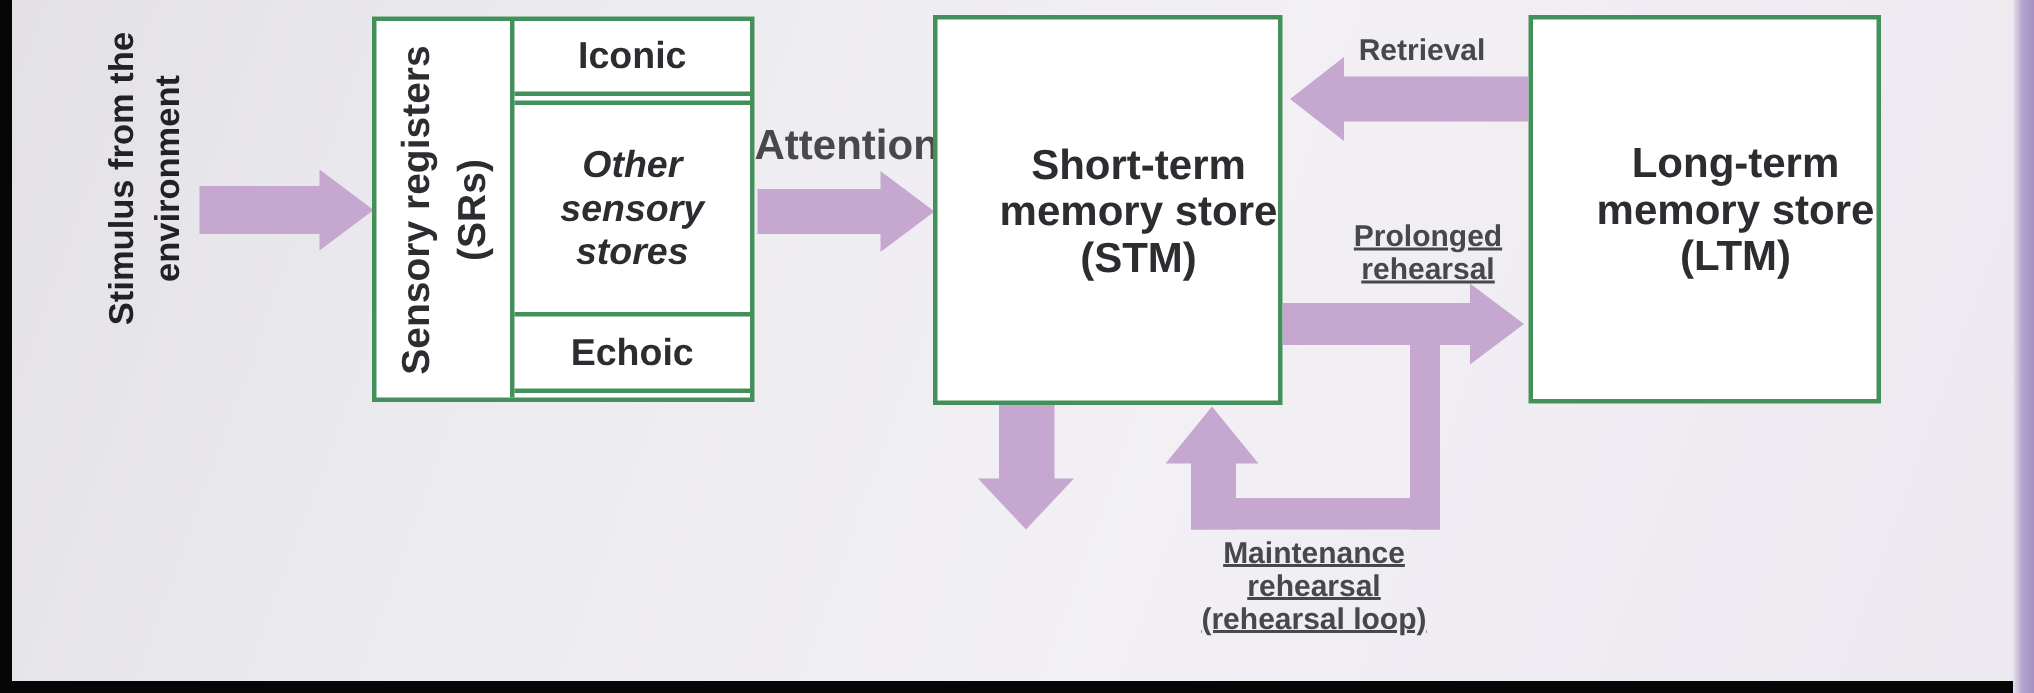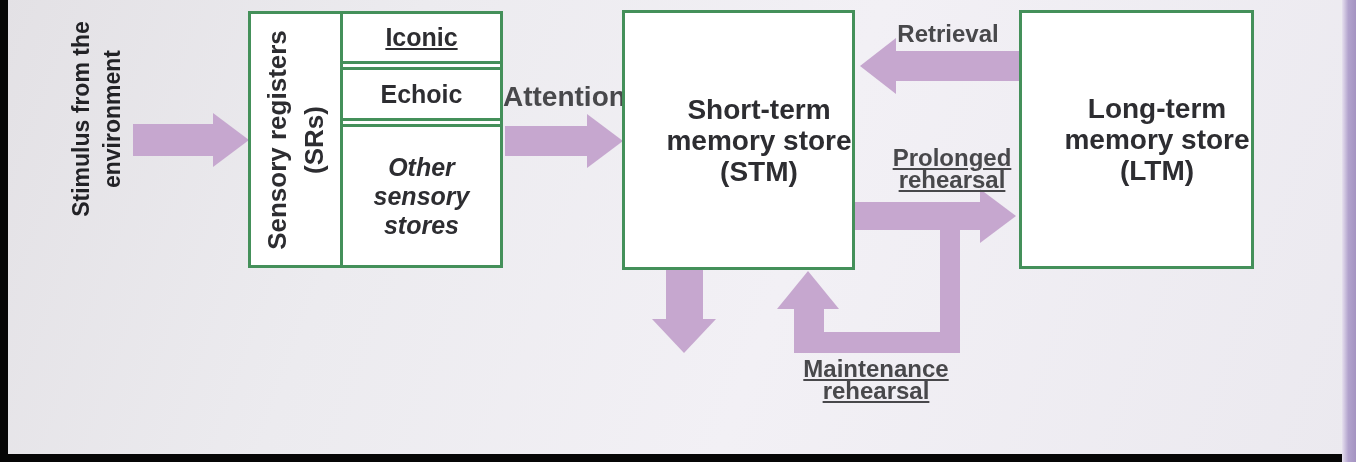--- a/index.html
+++ b/index.html
@@ -27,37 +27,37 @@
   
   .gbox{position:absolute;background:var(--box-fill);border:3px solid var(--box-border);box-sizing:border-box;}
   #box-sr{left:248px;top:11px;width:255px;height:257px;display:flex;}
   .sr-title-col{width:92px;border-right:3px solid var(--box-border);position:relative;box-sizing:border-box;}
   .sr-title{position:absolute;left:50%;top:50%;width:251px;height:74px;
     transform:translate(-50%,-50%) rotate(-90deg);
     text-align:center;font-weight:bold;font-size:26px;line-height:37px;color:var(--heading-text);white-space:nowrap;}
   .sr-cells{flex:1;display:flex;flex-direction:column;}
   .sr-cell{display:flex;align-items:center;justify-content:center;box-sizing:border-box;
     font-weight:bold;font-size:25px;color:var(--heading-text);}
-  #cell-iconic{height:50px;border-bottom:3px solid var(--box-border);margin-bottom:3px;text-decoration:underline;}
+  #cell-iconic{height:50px;border-bottom:3px solid var(--box-border);margin-bottom:3px;}
   #cell-echoic{height:54px;border-top:3px solid var(--box-border);border-bottom:3px solid var(--box-border);margin-bottom:3px;}
   #cell-other{flex:1;border-top:3px solid var(--box-border);font-style:italic;font-weight:600;
     text-align:center;line-height:29px;padding:0 24px;}
   .memory-box{display:flex;flex-direction:column;align-items:center;justify-content:center;
     text-align:center;font-weight:bold;font-size:28px;line-height:31px;color:var(--heading-text);padding-left:41px;}
   #box-stm{left:622px;top:10px;width:233px;height:260px;}
   #box-ltm{left:1019px;top:10px;width:235px;height:259px;}
   
   .shaft{position:absolute;background:var(--arrow-fill);}
   .head{position:absolute;width:0;height:0;}
   .head-right{border-top:27px solid transparent;border-bottom:27px solid transparent;border-left:36px solid var(--arrow-fill);}
   .head-left{border-top:28px solid transparent;border-bottom:28px solid transparent;border-right:36px solid var(--arrow-fill);}
   .head-down{border-left:32px solid transparent;border-right:32px solid transparent;border-top:34px solid var(--arrow-fill);}
   .head-up{border-left:31px solid transparent;border-right:31px solid transparent;border-bottom:38px solid var(--arrow-fill);}
   
-  .lbl{position:absolute;text-align:center;font-size:24px;font-weight:600;line-height:22px;color:var(--label-text);}
+  .lbl{position:absolute;text-align:center;font-size:20px;font-weight:600;line-height:22px;color:var(--label-text);}
   #stimulus-label{left:-19px;top:88px;width:231px;height:62px;transform:rotate(-90deg);
     text-align:center;font-size:23px;font-weight:bold;line-height:31px;color:#222226;}
   #label-attention{left:503px;top:86px;width:120px;font-size:28px;}
   #label-retrieval{left:887px;top:23px;width:122px;}
   #label-prolonged{left:877px;top:147px;width:150px;text-decoration:underline;}
   #label-response{left:599px;top:361px;width:178px;}
   #label-maintenance{left:776px;top:358px;width:200px;text-decoration:underline;}
   .line{display:block;}
   #caption{left:24px;top:394px;font-size:44px;font-weight:400;color:var(--caption-text);letter-spacing:0.5px;}
 </style>
@@ -104,33 +104,34 @@
 
   <div>
     <div class="shaft" style="left:940px;top:229px;width:20px;height:124px;"></div>
     <div class="shaft" style="left:794px;top:332px;width:166px;height:21px;"></div>
     <div class="shaft" style="left:794px;top:308px;width:30px;height:45px;"></div>
     <div class="head head-up" style="left:777px;top:271px;"></div>
   </div>
   <div id="label-maintenance" class="lbl">
     <span class="line">Maintenance</span>
     <span class="line">rehearsal</span>
+    <span class="line">(rehearsal loop)</span>
   </div>
 
   <div id="box-sr" class="gbox">
     <div class="sr-title-col">
       <div class="sr-title">
         <span class="line">Sensory registers</span>
         <span class="line">(SRs)</span>
       </div>
     </div>
     <div class="sr-cells">
       <div id="cell-iconic" class="sr-cell">Iconic</div>
+      <div id="cell-other" class="sr-cell">Other sensory stores</div>
       <div id="cell-echoic" class="sr-cell">Echoic</div>
-      <div id="cell-other" class="sr-cell">Other sensory stores</div>
     </div>
   </div>
 
   <div id="box-stm" class="gbox memory-box">
     <span class="line">Short-term</span>
     <span class="line">memory store</span>
     <span class="line">(STM)</span>
   </div>
 
   <div id="box-ltm" class="gbox memory-box">

